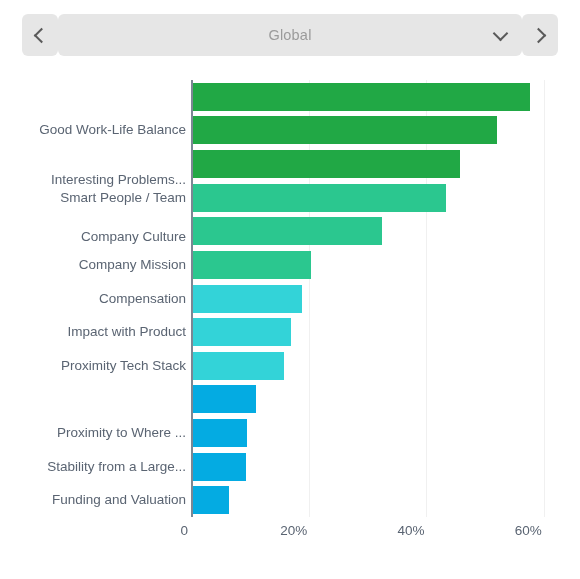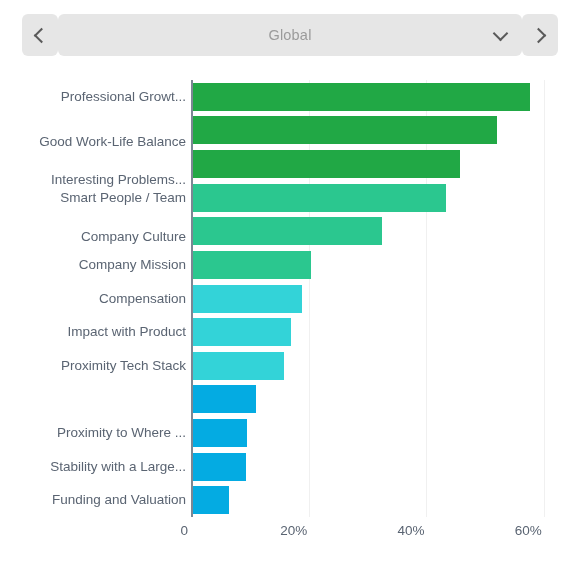--- a/index.html
+++ b/index.html
@@ -164,31 +164,30 @@
     <span id="region-select-caret" class="chev chev-down"></span>
   </div>
 
   <button class="nav-btn">
     <span class="chev chev-right"></span>
   </button>
 </div>
 
 <div id="chart">
   <div id="y-labels">
-      <div class="cat-label" style="top: 2.80769px;">Professional Growt...</div>
-      <div class="cat-label" style="top: 36.4231px; margin-top: 12px;">Good Work-Life Balance</div>
+      <div class="cat-label" style="top: 36.4231px;">Good Work-Life Balance</div>
       <div class="cat-label" style="top: 86px;">Interesting Problems...</div>
       <div class="cat-label" style="top: 103.654px;">Smart People / Team</div>
       <div class="cat-label" style="top: 122px; margin-top: 21px;">Company Culture</div>
       <div class="cat-label" style="top: 170.885px;">Company Mission</div>
       <div class="cat-label" style="top: 204.5px;">Compensation</div>
       <div class="cat-label" style="top: 238.115px;">Impact with Product</div>
       <div class="cat-label" style="top: 271.731px;">Proximity Tech Stack</div>
       <div class="cat-label" style="top: 338.962px;">Proximity to Where ...</div>
-      <div class="cat-label" style="top: 372.577px;">Stability with a Large...</div>
+      <div class="cat-label" style="top: 372.577px;">Stability from a Large...</div>
       <div class="cat-label" style="top: 406.192px;">Funding and Valuation</div>
     </div>
   <div id="plot-area">
       <div class="gridline" style="left: 117.221px;"></div>
       <div class="gridline" style="left: 234.441px;"></div>
       <div class="gridline" style="left: 351.662px;"></div>
       <div class="bar-row" style="top: 2.80769px; width: 337.595px;">
         <div class="bar" title="Professional Growt...: 57.6%" style="background: rgb(33, 168, 69);"></div>
       </div>
       <div class="bar-row" style="top: 36.4231px; width: 304.773px;">

